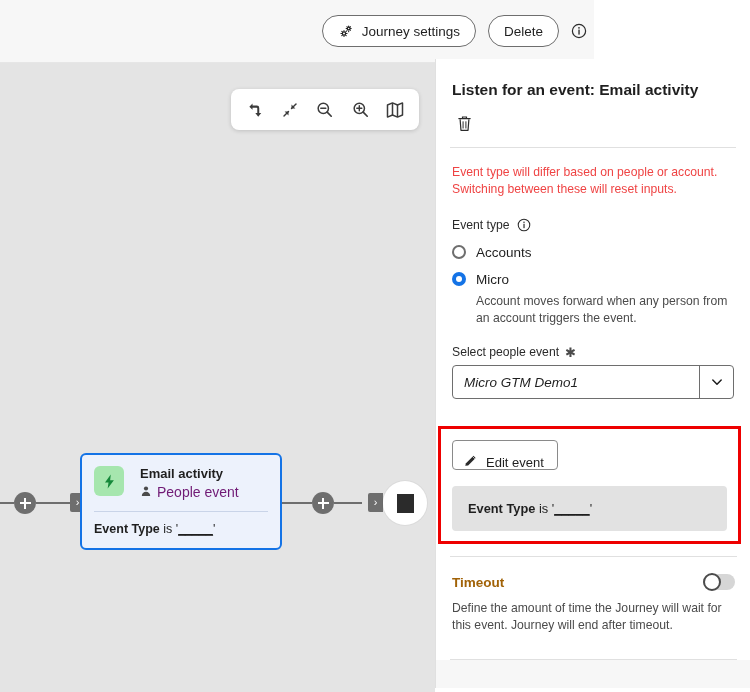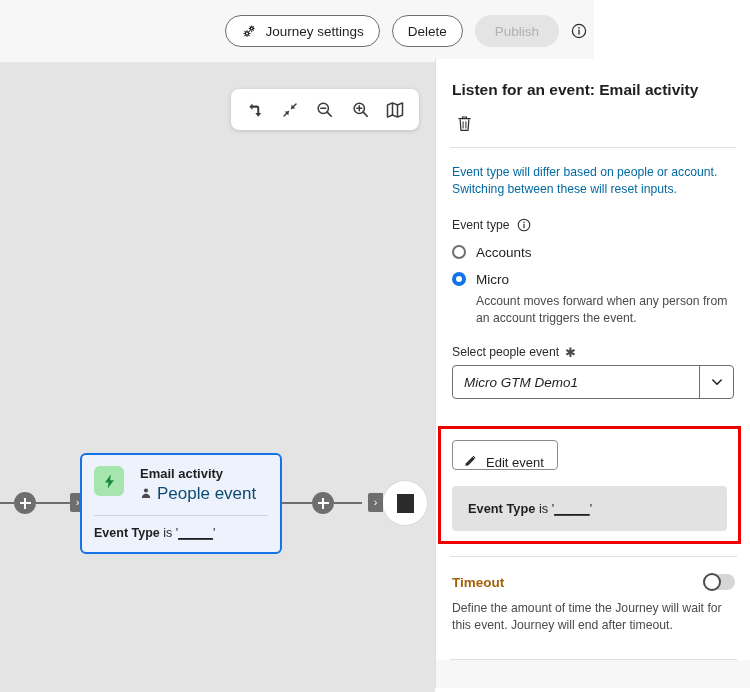--- a/index.html
+++ b/index.html
@@ -190,22 +190,22 @@
     justify-content: center;
     flex: 0 0 auto;
   }
   .node-title {
     font-size: 13px;
     font-weight: bold;
     color: #1f1f1f;
     line-height: 1.25;
   }
   .node-sub {
-    font-size: 17px;
-    color: #0c4a6e;
+    font-size: 14px;
+    color: #701a75;
     display: flex;
     align-items: center;
     gap: 5px;
     margin-top: 2px;
   }
   .node-divider {
     height: 1px;
     background: #c9d4e8;
     margin: 11px 0 10px 0;
   }
@@ -249,21 +249,21 @@
   .panel-sep {
     height: 1px;
     background: #e0e0e0;
     margin: 10px 14px 0 14px;
   }
   .panel-body {
     padding: 16px 16px 0 16px;
   }
   .help-text {
     font-size: 12.2px;
-    color: #0369a1;
+    color: #ef4444;
     line-height: 1.42;
   }
   .field-label {
     font-size: 12.2px;
     color: #2b2b2b;
     display: flex;
     align-items: center;
     gap: 6px;
     margin-top: 18px;
   }
@@ -456,23 +456,20 @@
             </g>
           </svg>
         </span>
         <span>Journey settings</span>
       </button>
 
       <button class="btn-outline">
         <span>Delete</span>
       </button>
 
-      <button class="btn-disabled">
-        <span>Publish</span>
-      </button>
 
       <span class="info-icon">
         <svg width="16" height="16" viewBox="0 0 16 16">
           <circle cx="8" cy="8" r="6.6" fill="none" stroke="#2b2b2b" stroke-width="1.2"></circle>
           <circle cx="8" cy="4.8" r="0.85" fill="#2b2b2b"></circle>
           <rect x="7.35" y="6.6" width="1.35" height="5" fill="#2b2b2b"></rect>
         </svg>
       </span>
     </div>
   </div>

